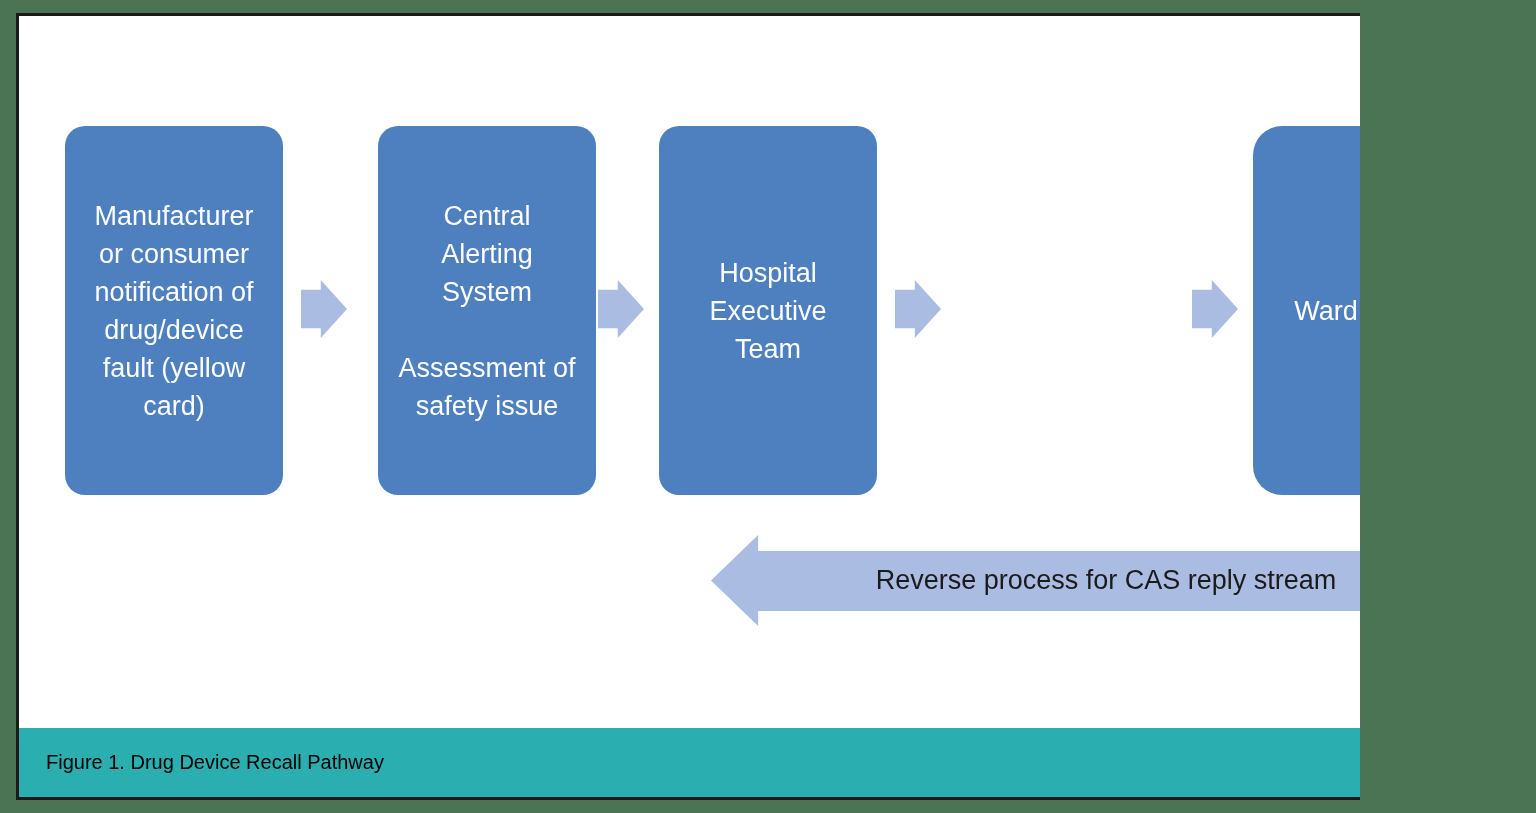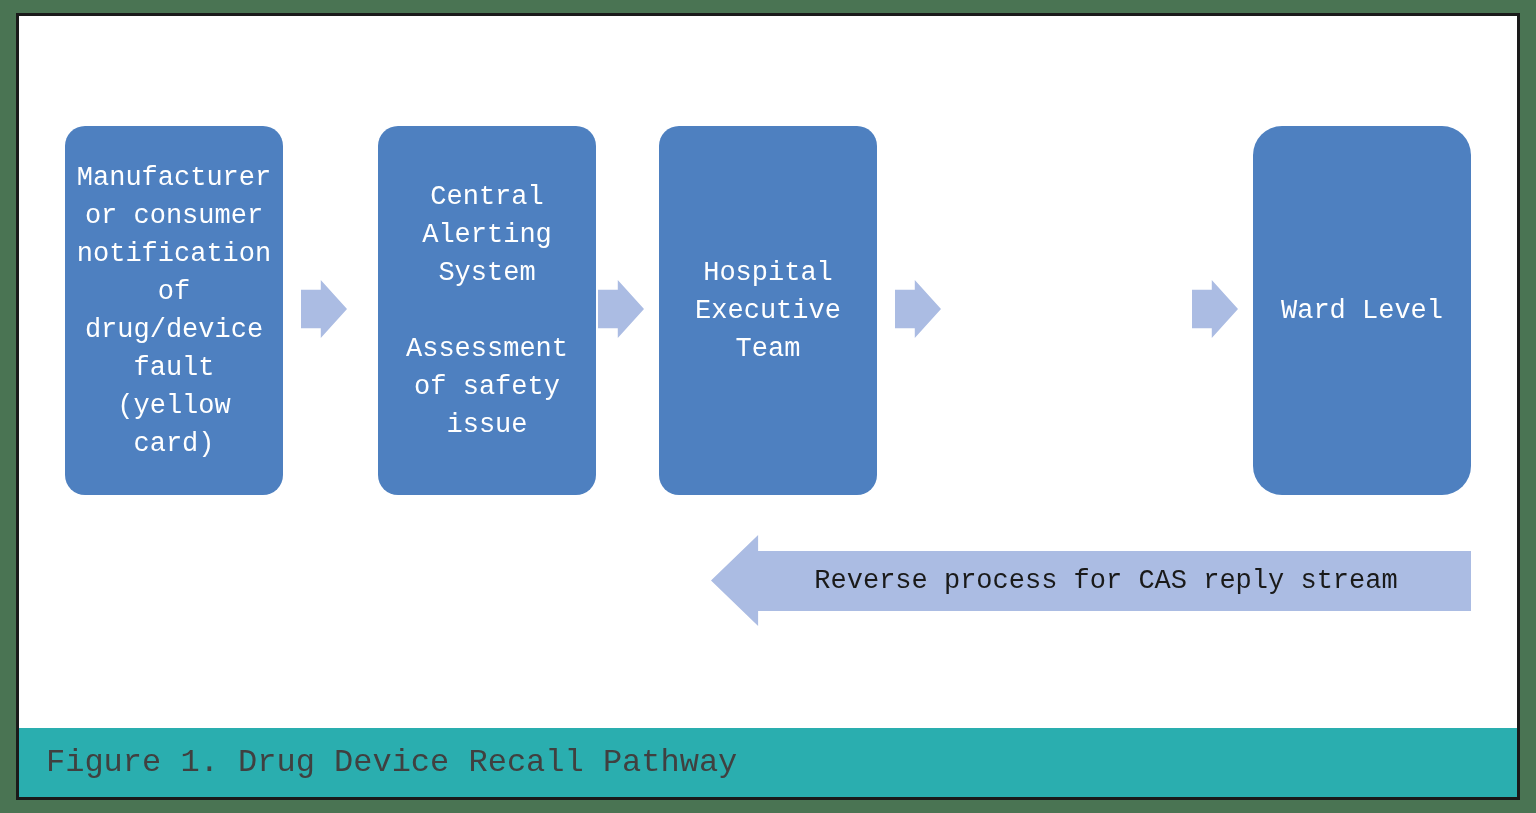--- a/index.html
+++ b/index.html
@@ -1,22 +1,22 @@
 <!DOCTYPE html>
 <html><head>
 <meta charset="utf-8">
 <style>
   * { margin: 0; padding: 0; box-sizing: border-box; }
   html, body { background: #4A7453; }
   .frame {
     position: relative;
-    width: 1536px;
+    width: 1360px;
     height: 813px;
     background: #4A7453;
-    font-family: Liberation Mono, monospace;
+    font-family: Liberation Sans, sans-serif;
     overflow: hidden;
   }
   .panel {
     position: absolute;
     left: 16px;
     top: 13px;
     width: 1504px;
     height: 787px;
     background: #FFFFFF;
     border: 3px solid #1A1A1A;
@@ -77,22 +77,22 @@
     position: absolute;
     left: 0;
     right: 0;
     bottom: 0;
     height: 69px;
     background: #2AAEAF;
     display: flex;
     align-items: center;
   }
   .caption-bar span {
-    color: #404040;
-    font-size: 32px;
+    color: #000000;
+    font-size: 20px;
     padding-left: 27px;
   }
 </style>
 </head>
 <body>
 
 <div class="frame">
   <div class="panel">
 
     <div class="flow-box box-1">

